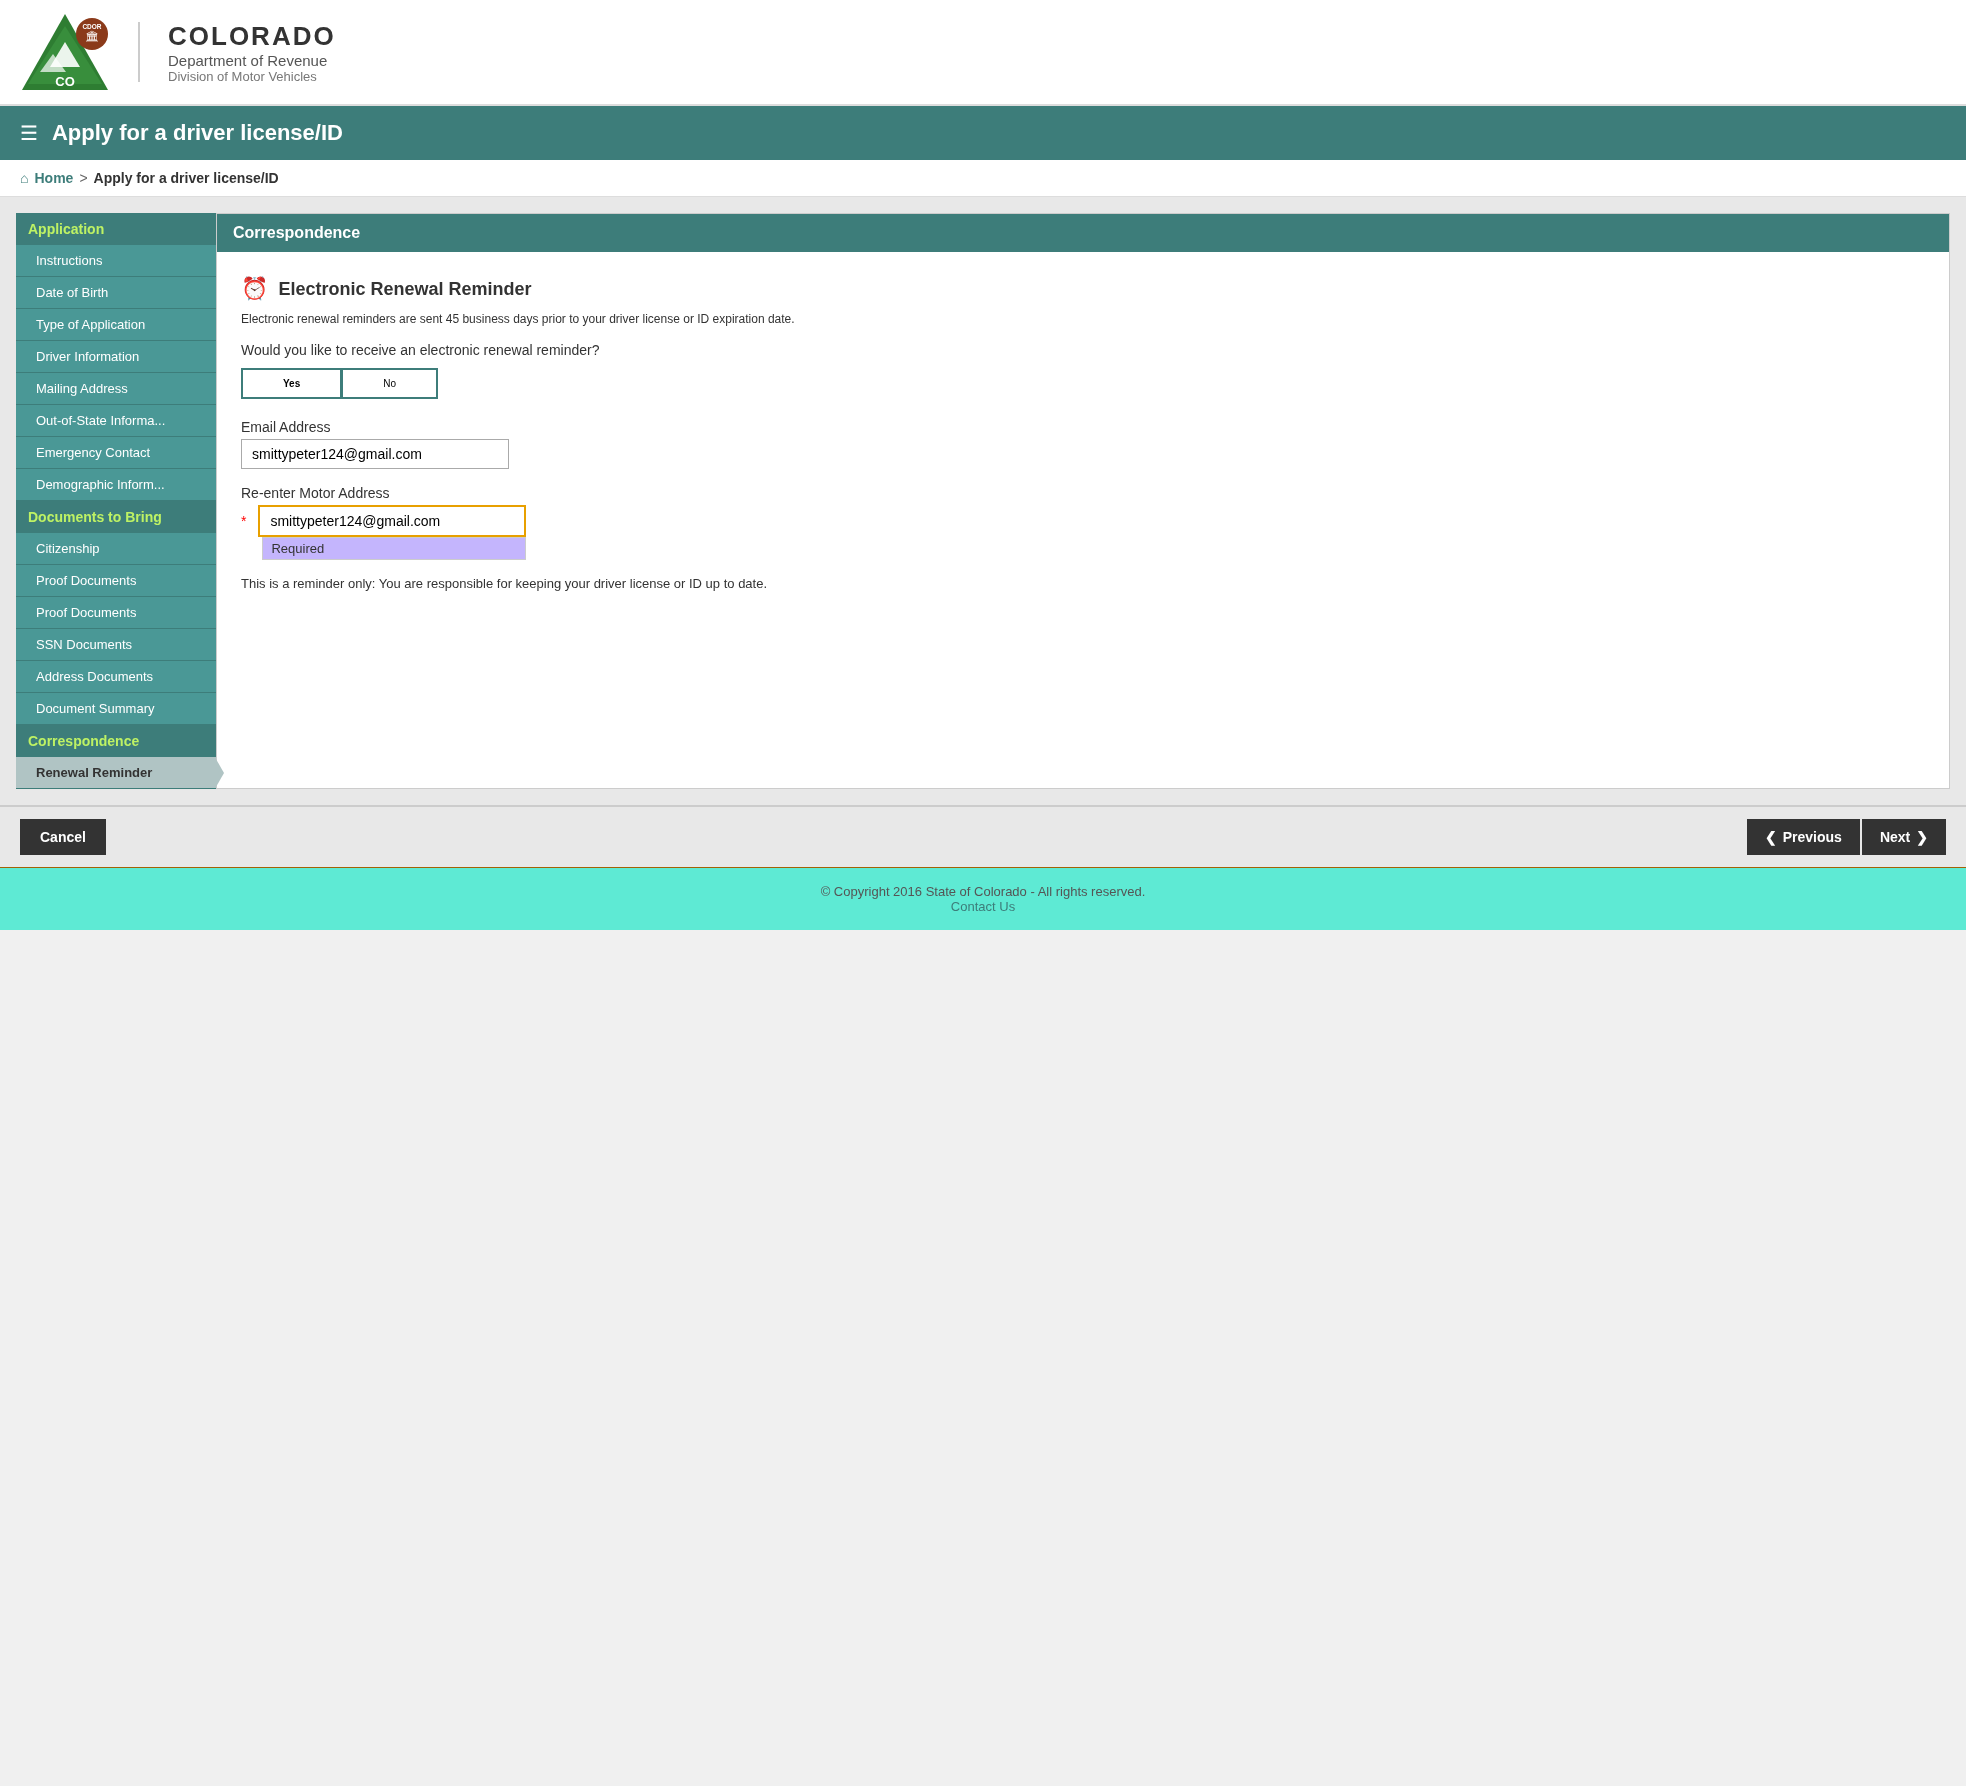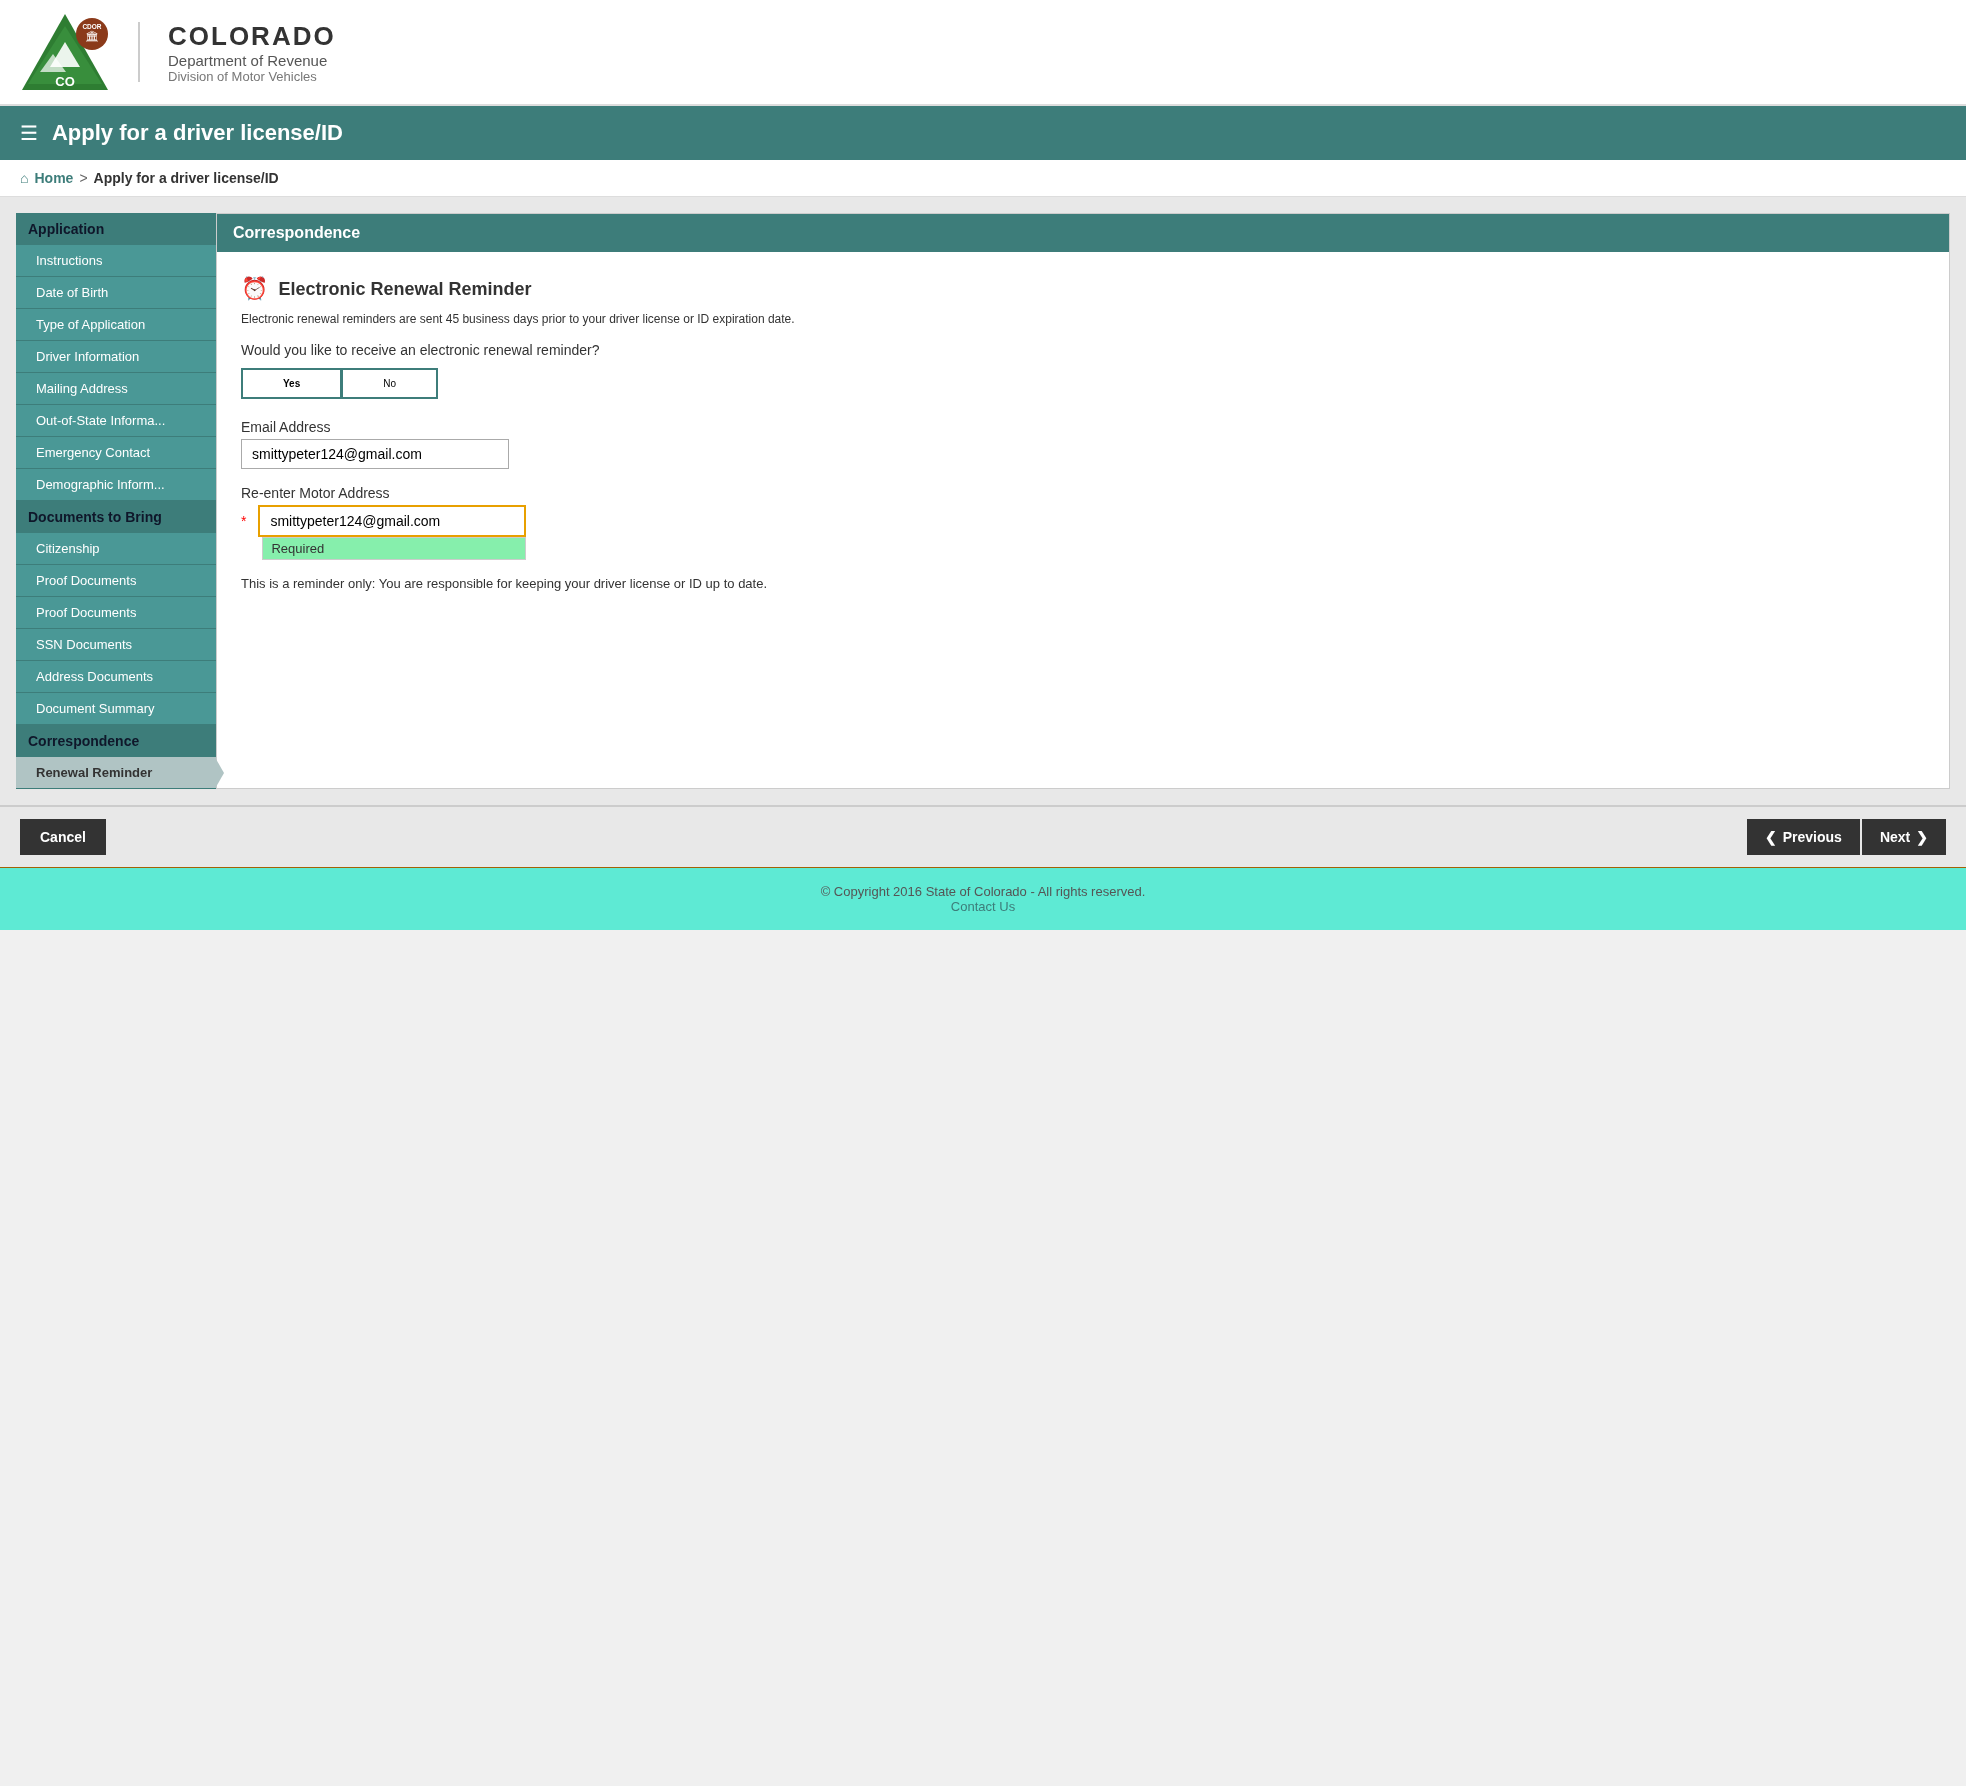--- a/index.html
+++ b/index.html
@@ -25,21 +25,21 @@
     .breadcrumb .home-icon { color: #3d7d7a; }
     .breadcrumb a { color: #3d7d7a; text-decoration: none; font-weight: bold; }
     .breadcrumb .sep { color: #666; }
     .breadcrumb .current { color: #333; font-weight: bold; }
 
     
     .main-layout { display: flex; gap: 0; padding: 16px; background: #e8e8e8; min-height: 600px; }
 
     
     .sidebar { width: 200px; flex-shrink: 0; }
-    .sidebar-group-header { background: #3d7d7a; color: #0f172a; font-weight: bold; padding: 8px 12px; font-size: 14px; }
+    .sidebar-group-header { background: #3d7d7a; color: #bef264; font-weight: bold; padding: 8px 12px; font-size: 14px; }
     .sidebar-item { background: #4a9896; color: white; padding: 8px 12px 8px 20px; font-size: 13px; cursor: pointer; border-bottom: 1px solid #3d7d7a; }
     .sidebar-item.active { background: #b0c4c4; color: #333; font-weight: bold; position: relative; }
     .sidebar-item.active::after { content: ''; position: absolute; right: -8px; top: 50%; transform: translateY(-50%); border-left: 8px solid #b0c4c4; border-top: 14px solid transparent; border-bottom: 14px solid transparent; }
 
     
     .content { flex: 1; background: #fff; border: 1px solid #ccc; }
     .content-header { background: #3d7d7a; color: white; padding: 10px 16px; font-size: 16px; font-weight: bold; }
     .content-body { padding: 24px; }
 
     
@@ -52,21 +52,21 @@
     .yn-btn { border: 2px solid #3d7d7a; padding: 8px 40px; font-size: 10px; cursor: pointer; background: white; font-weight: normal; }
     .yn-btn.selected { background: white; font-weight: bold; border: 2px solid #3d7d7a; }
     .yn-btn:first-child { border-right: 1px solid #3d7d7a; }
 
     .form-group { margin-bottom: 16px; }
     .form-label { font-size: 14px; color: #333; margin-bottom: 4px; display: block; }
     .form-input { border: 1px solid #aaa; padding: 6px 10px; font-size: 14px; width: 268px; outline: none; }
     .form-input.active-border { border: 2px solid #e8a000; }
 
     .required-star { color: red; margin-right: 4px; font-size: 14px; }
-    .required-badge { background: #86efac; border: 1px solid #ccc; padding: 3px 8px; font-size: 13px; color: #333; display: inline-block; margin-left: 4px; font-weight: normal; }
+    .required-badge { background: #c4b5fd; border: 1px solid #ccc; padding: 3px 8px; font-size: 13px; color: #333; display: inline-block; margin-left: 4px; font-weight: normal; }
 
     .reminder-note { font-size: 13px; color: #333; margin-top: 10px; }
 
     
     .footer-bar { background: #e8e8e8; border-top: 2px solid #ccc; padding: 12px 20px; display: flex; justify-content: space-between; align-items: center; gap: 6px; }
     .btn-cancel { background: #333; color: white; border: none; padding: 10px 20px; font-size: 14px; cursor: pointer; font-weight: bold; }
     .btn-nav-group { display: flex; gap: 2px; }
     .btn-prev, .btn-next { background: #333; color: white; border: none; padding: 10px 18px; font-size: 14px; cursor: pointer; font-weight: bold; display: flex; align-items: center; gap: 6px; }
 
     

